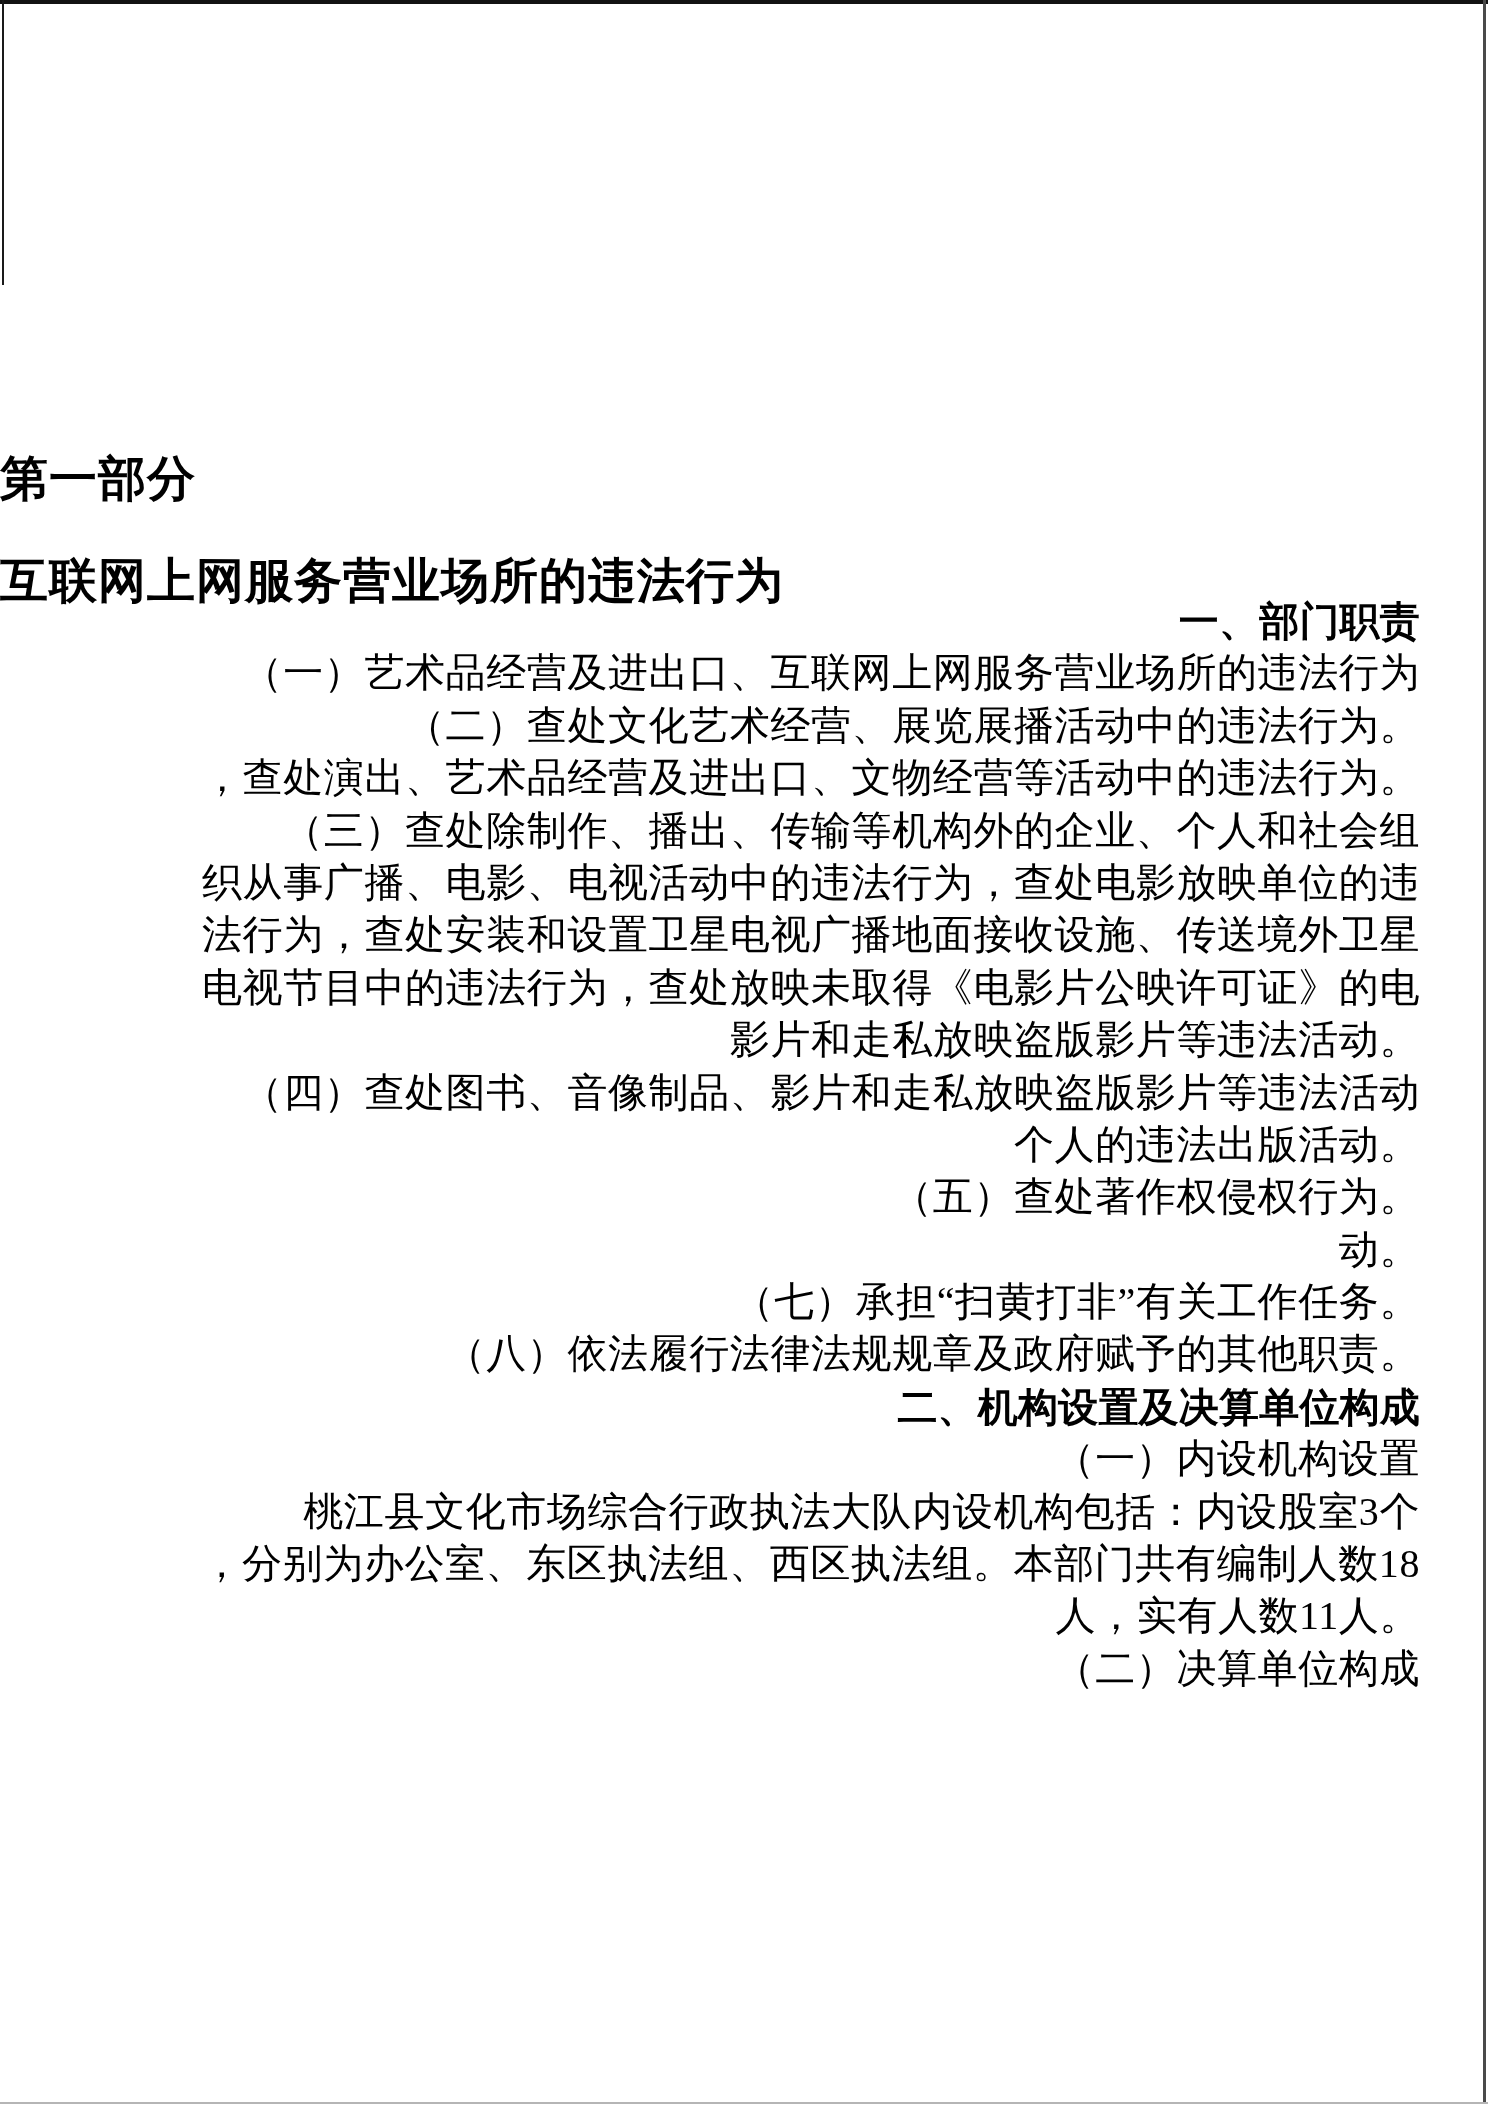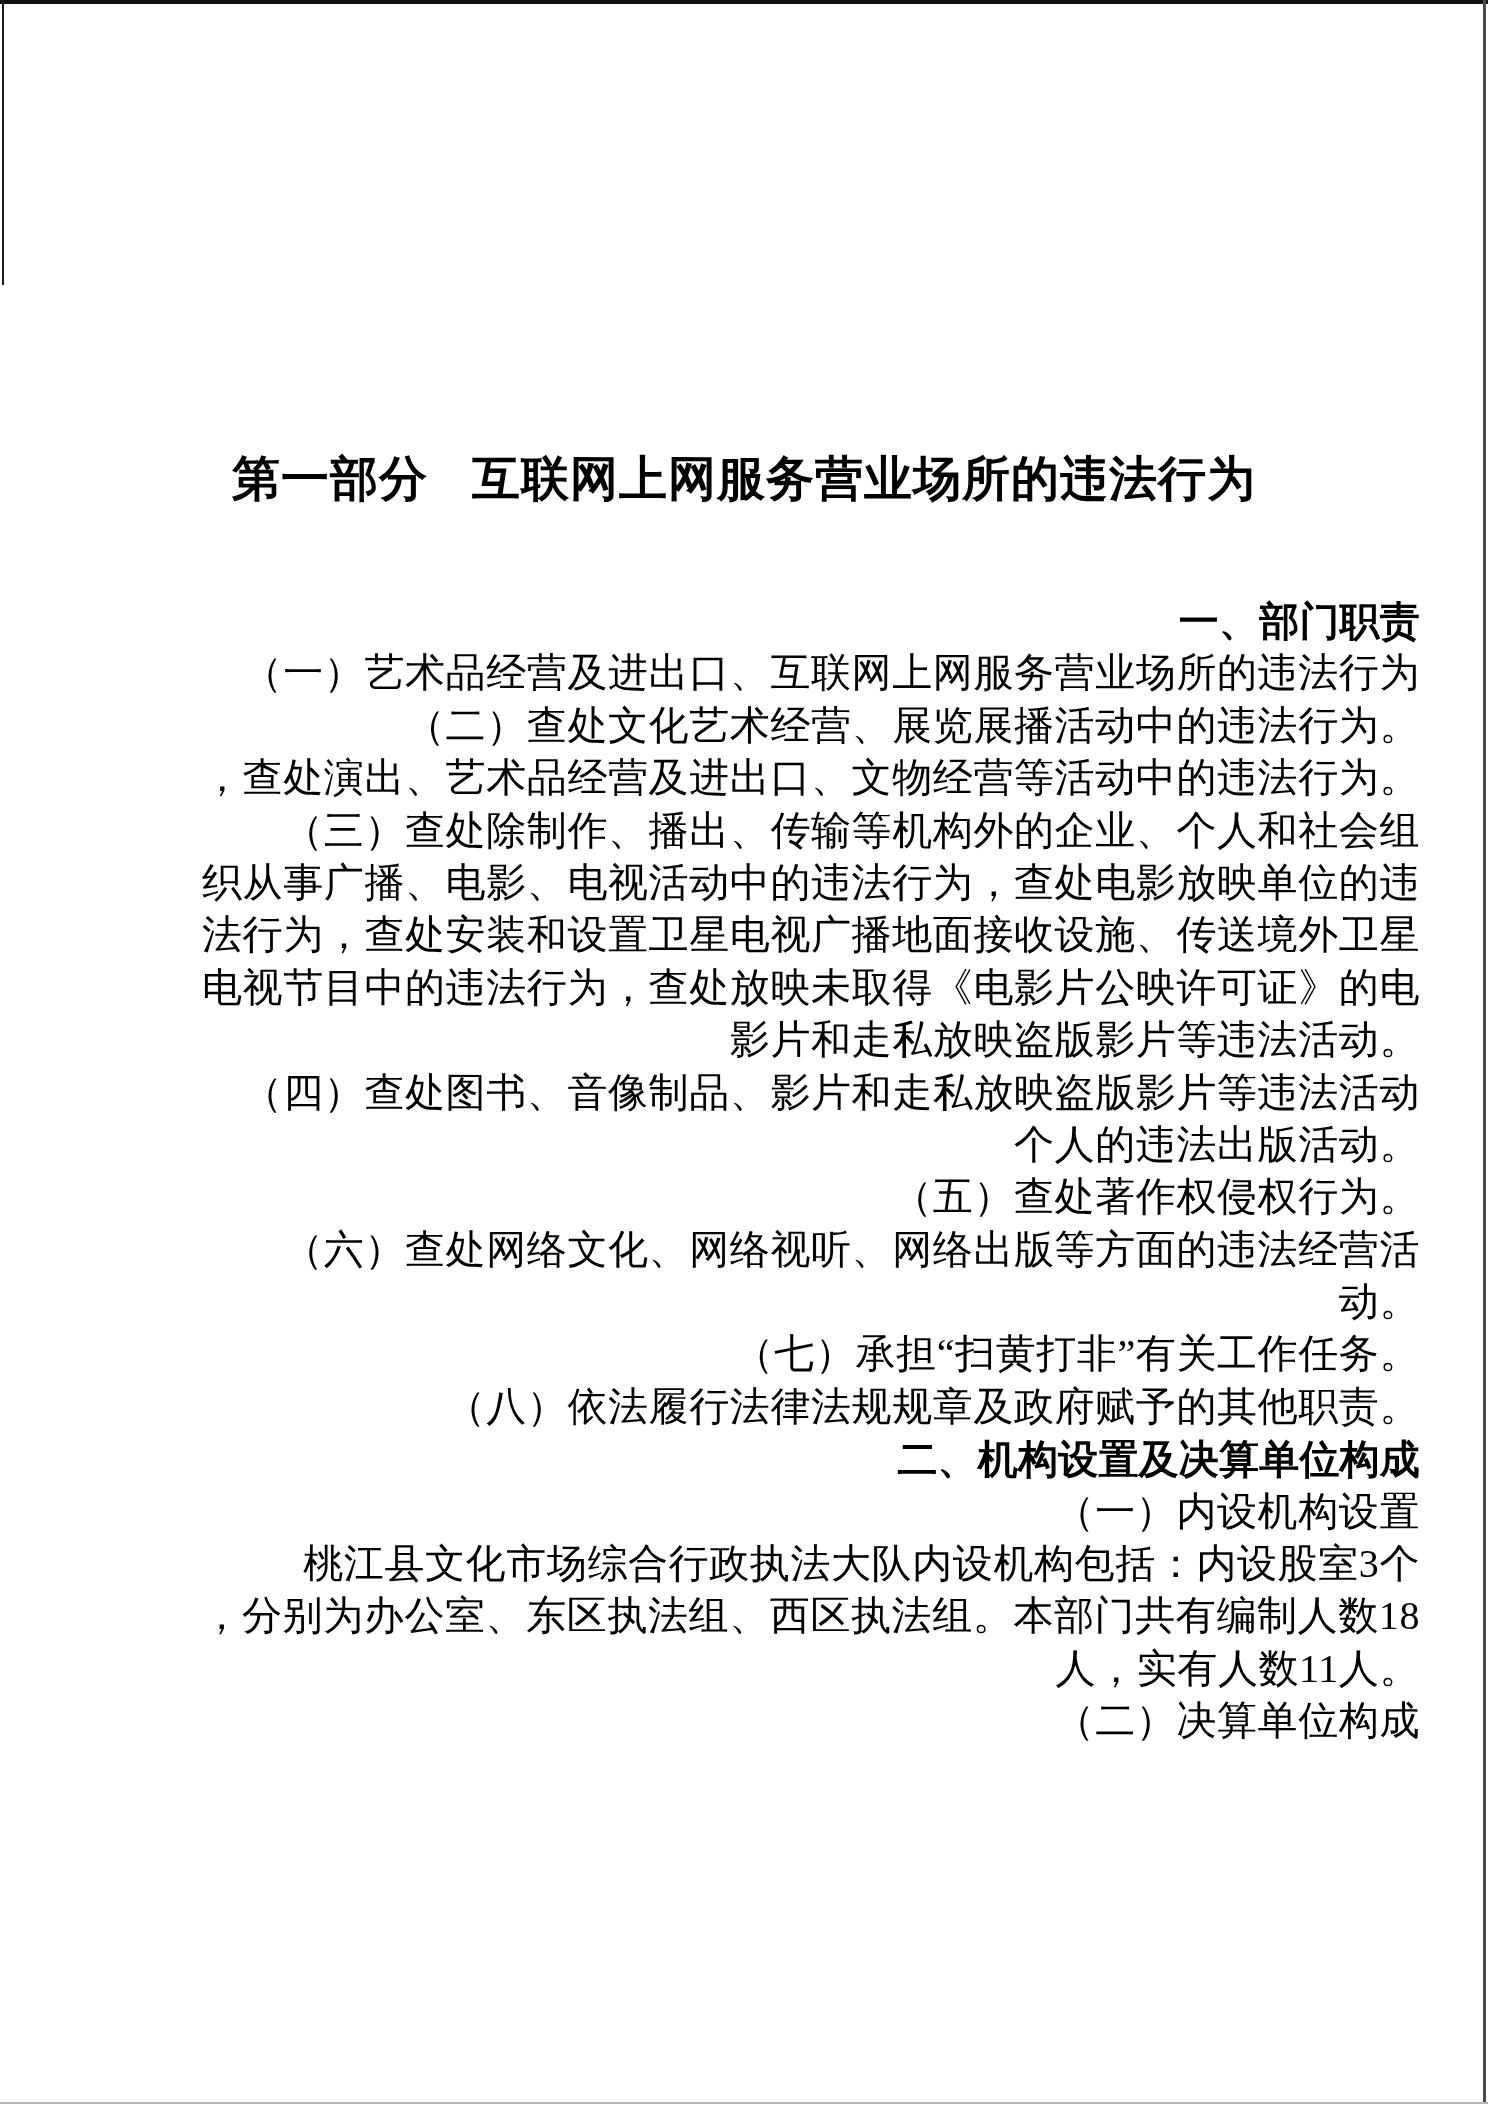--- a/index.html
+++ b/index.html
@@ -30,20 +30,21 @@
     margin: 0;
     display: flex;
     justify-content: center;
     gap: 44px;
     font-family: "Liberation Sans", "DejaVu Sans", sans-serif;
     font-weight: 700;
     font-size: 48px;
     line-height: 58px;
     letter-spacing: 1px;
     white-space: nowrap;
+    flex-direction: column;
   }
 
   
   .doc-body {
     position: absolute;
     left: 130px;
     top: 595px;
     width: 1290px;
   }
   .line {
@@ -84,21 +85,20 @@
       <div class="line indent">（二）查处文化艺术经营、展览展播活动中的违法行为。</div>
       <div class="line flush">，查处演出、艺术品经营及进出口、文物经营等活动中的违法行为。</div>
       <div class="line indent">（三）查处除制作、播出、传输等机构外的企业、个人和社会组</div>
       <div class="line flush">织从事广播、电影、电视活动中的违法行为，查处电影放映单位的违</div>
       <div class="line flush">法行为，查处安装和设置卫星电视广播地面接收设施、传送境外卫星</div>
       <div class="line flush">电视节目中的违法行为，查处放映未取得《电影片公映许可证》的电</div>
       <div class="line flush">影片和走私放映盗版影片等违法活动。</div>
       <div class="line indent">（四）查处图书、音像制品、影片和走私放映盗版影片等违法活动</div>
       <div class="line flush">个人的违法出版活动。</div>
       <div class="line indent">（五）查处著作权侵权行为。</div>
-      <div class="line indent">（六）查处网络文化、网络视听、网络出版等方面的违法经营活</div>
       <div class="line flush">动。</div>
       <div class="line indent">（七）承担“扫黄打非”有关工作任务。</div>
       <div class="line indent">（八）依法履行法律法规规章及政府赋予的其他职责。</div>
       <div class="line heading">二、机构设置及决算单位构成</div>
       <div class="line indent">（一）内设机构设置</div>
       <div class="line indent">桃江县文化市场综合行政执法大队内设机构包括：内设股室3个</div>
       <div class="line flush">，分别为办公室、东区执法组、西区执法组。本部门共有编制人数18</div>
       <div class="line flush">人，实有人数11人。</div>
       <div class="line indent">（二）决算单位构成</div>
     </div>

